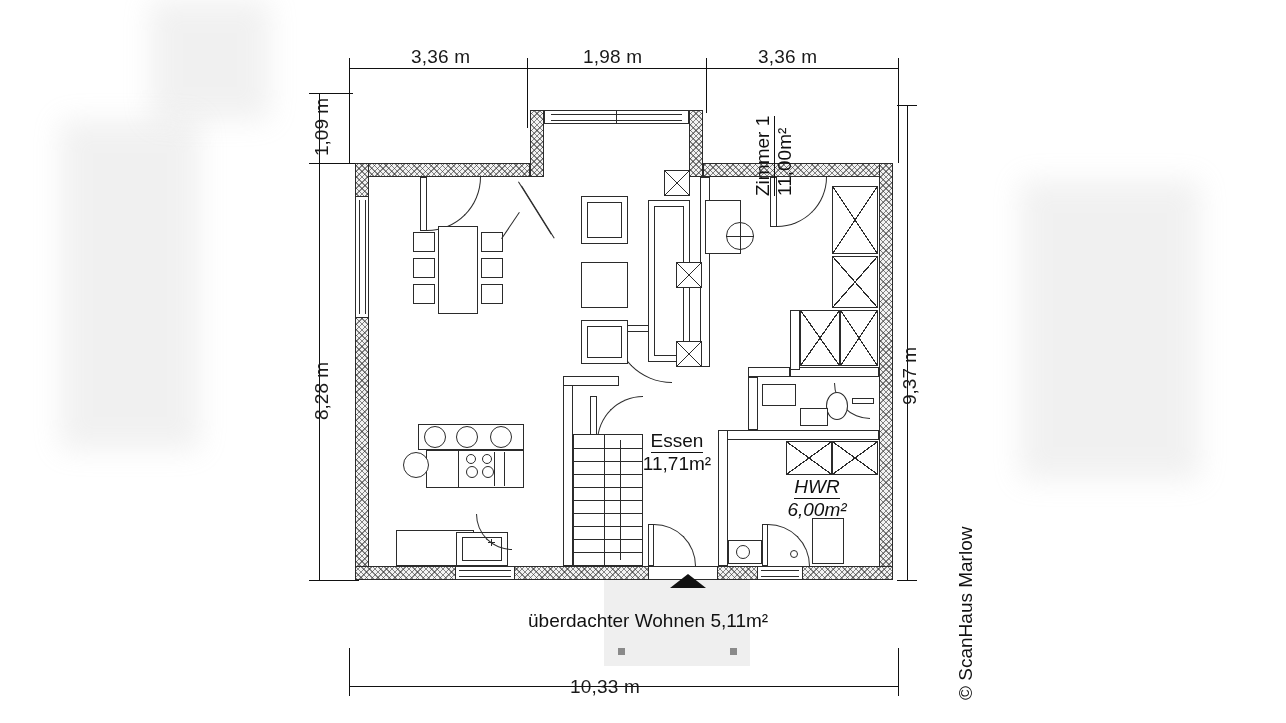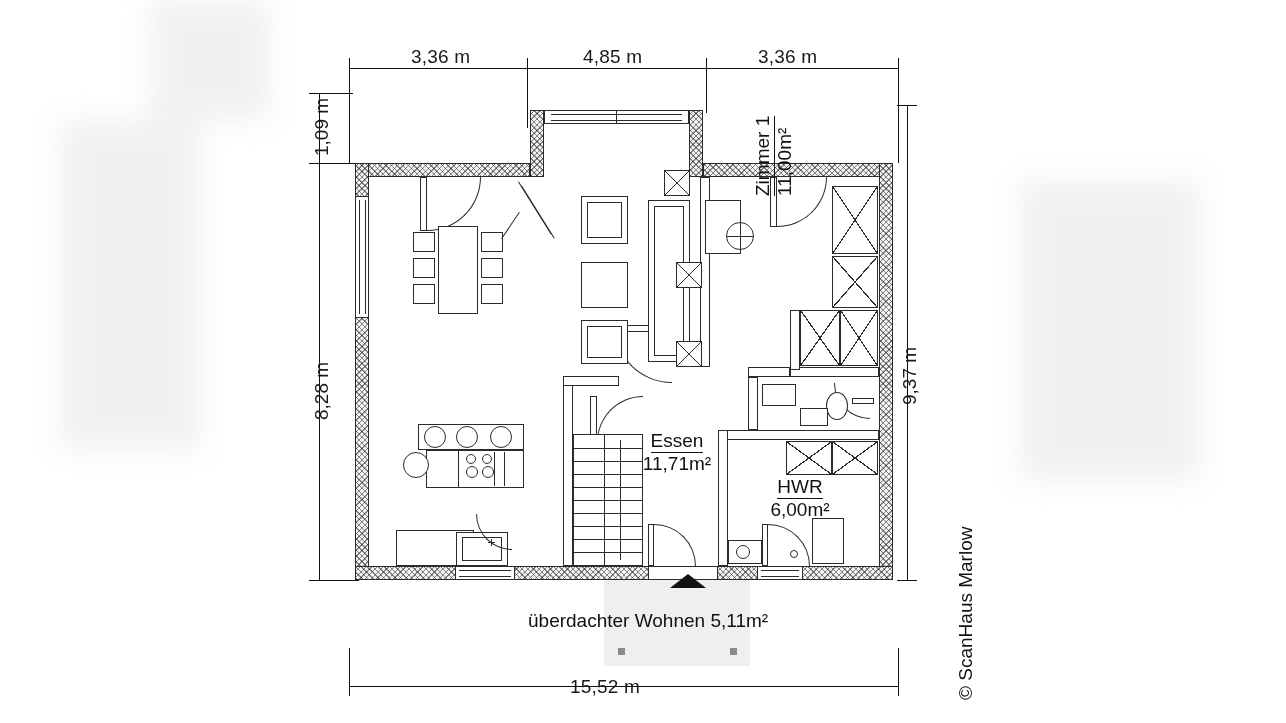--- a/index.html
+++ b/index.html
@@ -183,21 +183,21 @@
   <div class="tick-v" style="left:527px;top:58px;height:20px;"></div>
   <div class="tick-v" style="left:706px;top:58px;height:20px;"></div>
   <div class="tick-v" style="left:898px;top:58px;height:20px;"></div>
 
   <div class="dimline-v" style="left:349px;top:68px;height:95px;"></div>
   <div class="dimline-v" style="left:527px;top:68px;height:60px;"></div>
   <div class="dimline-v" style="left:706px;top:68px;height:45px;"></div>
   <div class="dimline-v" style="left:898px;top:68px;height:95px;"></div>
 
   <div class="dimtext" style="left:411px;top:46px;">3,36 m</div>
-  <div class="dimtext" style="left:583px;top:46px;">4,85 m</div>
+  <div class="dimtext" style="left:583px;top:46px;">1,98 m</div>
   <div class="dimtext" style="left:758px;top:46px;">3,36 m</div>
 
   <div class="dimline-v" style="left:319px;top:93px;height:487px;"></div>
   <div class="tick-h" style="left:309px;top:93px;width:20px;"></div>
   <div class="tick-h" style="left:309px;top:163px;width:20px;"></div>
   <div class="tick-h" style="left:309px;top:580px;width:20px;"></div>
   <div class="dimline-h" style="left:319px;top:93px;width:34px;"></div>
   <div class="dimline-h" style="left:319px;top:163px;width:40px;"></div>
   <div class="dimline-h" style="left:319px;top:580px;width:40px;"></div>
 
@@ -207,21 +207,21 @@
   <div class="dimline-v" style="left:907px;top:105px;height:475px;"></div>
   <div class="tick-h" style="left:897px;top:105px;width:20px;"></div>
   <div class="tick-h" style="left:897px;top:580px;width:20px;"></div>
   <div class="vtext" style="left:899px;top:405px;">9,37 m</div>
 
   <div class="dimline-h" style="left:349px;top:686px;width:549px;"></div>
   <div class="tick-v" style="left:349px;top:676px;height:20px;"></div>
   <div class="tick-v" style="left:898px;top:676px;height:20px;"></div>
   <div class="dimline-v" style="left:349px;top:648px;height:38px;"></div>
   <div class="dimline-v" style="left:898px;top:648px;height:38px;"></div>
-  <div class="dimtext" style="left:570px;top:676px;">15,52 m</div>
+  <div class="dimtext" style="left:570px;top:676px;">10,33 m</div>
 
   <div class="wall" style="left:355px;top:163px;width:175px;height:14px;"></div>
 
   <div class="wall" style="left:530px;top:110px;width:14px;height:67px;"></div>
 
   <div class="wall-plain" style="left:544px;top:110px;width:145px;height:14px;"></div>
   <div class="thinline" style="left:551px;top:114px;width:131px;height:1px;"></div>
   <div class="thinline" style="left:551px;top:120px;width:131px;height:1px;"></div>
   <div class="thinline" style="left:616px;top:111px;width:1px;height:12px;"></div>
 
@@ -373,21 +373,21 @@
     <span class="und" style="position:absolute;left:0;top:0;">Zimmer 1</span>
     <span style="position:absolute;left:0;top:22px;">11,00m²</span>
   </div>
 
 
   <div class="roomlabel" style="left:626px;top:430px;width:102px;">
     <span class="und">Essen</span><br>
     <span>11,71m²</span>
   </div>
 
-  <div class="roomlabel" style="left:752px;top:476px;width:96px;">
+  <div class="roomlabel" style="left:769px;top:476px;width:96px;font-style:italic;">
     <span class="und">HWR</span><br>
     <span>6,00m²</span>
   </div>
 
   <div class="entrance-slab" style="left:604px;top:580px;width:146px;height:86px;"></div>
   <div class="entrance-dot" style="left:618px;top:648px;"></div>
   <div class="entrance-dot" style="left:730px;top:648px;"></div>
   <svg class="abs" style="left:670px;top:574px;" width="36" height="14" viewBox="0 0 36 14">
     <polygon points="18,0 36,14 0,14" fill="#111"></polygon>
   </svg>

